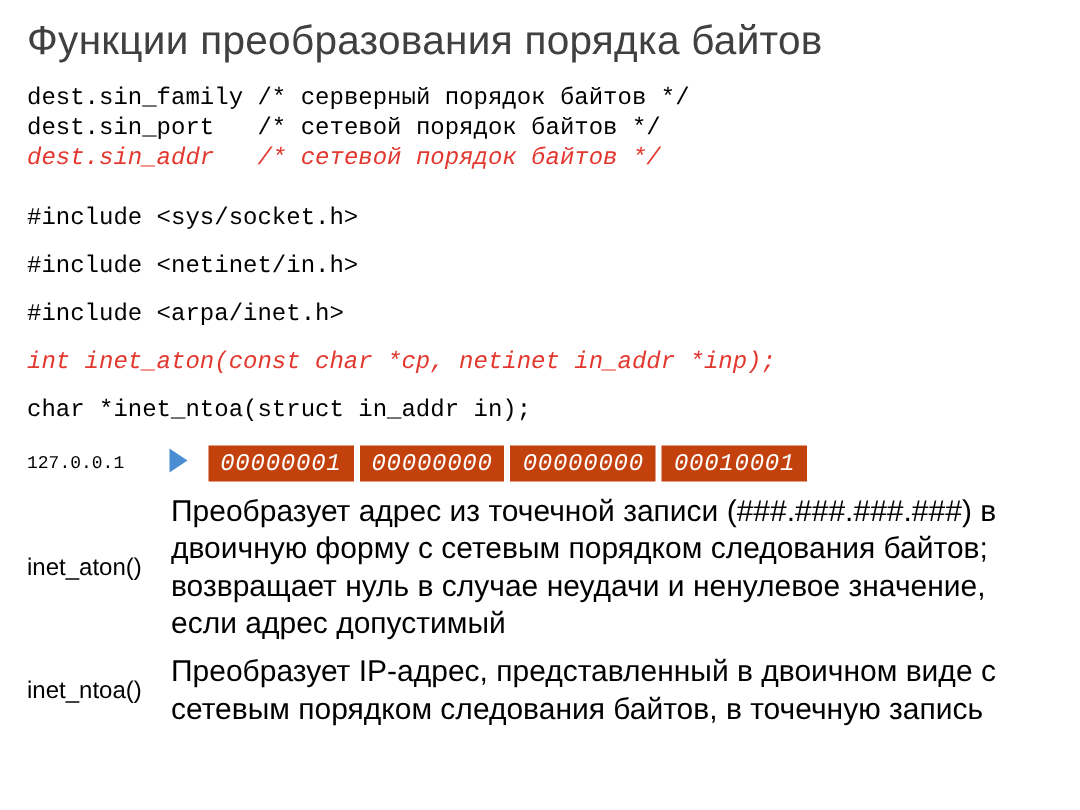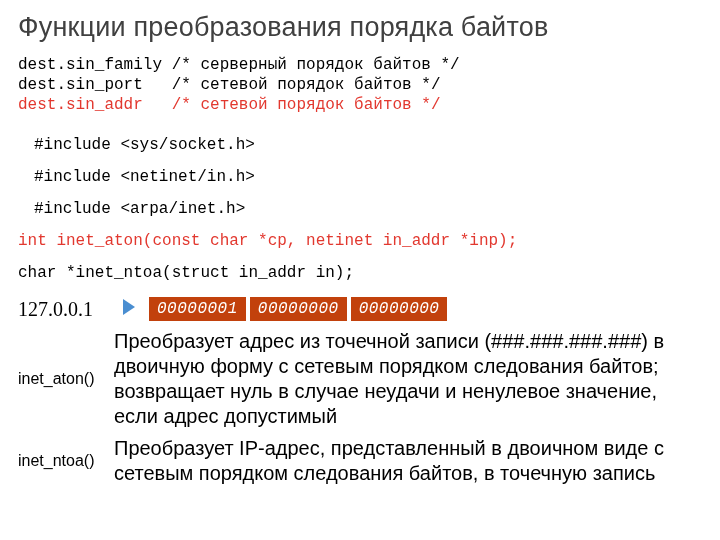--- a/index.html
+++ b/index.html
@@ -15,26 +15,26 @@
   .title {
     font-size: 27px;
     font-weight: normal;
     color: #404040;
     margin-bottom: 12px;
     letter-spacing: 0.2px;
   }
   .mono { font-family: "Courier New", Courier, monospace; font-size: 16px; line-height: 1.25; }
   .block-comments { margin-bottom: 20px; }
   .block-comments .row { white-space: pre; }
-  .red { color: #e2382f; }
+  .red { color: #e2382f; font-style: italic; }
   .includes { margin-top: 8px; }
-  .includes .inc { margin-bottom: 12px; margin-left: 16px; }
+  .includes .inc { margin-bottom: 12px; }
   .sig { margin-bottom: 12px; }
   .ip-row { display: flex; align-items: center; margin-top: 14px; margin-bottom: 8px;}
-  .ip-text { font-family: Liberation Serif, serif; font-size: 20px; margin-right: 22px; }
+  .ip-text { font-family: Liberation Mono, monospace; font-size: 12px; margin-right: 22px; }
   .arrow {
     width: 0; height: 0;
     border-top: 8px solid transparent;
     border-bottom: 8px solid transparent;
     border-left: 12px solid #4a8ed1;
     margin-right: 14px;
     margin-left: 8px;
     position: relative;
     top: -2px;
   }
@@ -73,20 +73,21 @@
 <div class="sig mono red">int inet_aton(const char *cp, netinet in_addr *inp);</div>
 <div class="sig mono">char *inet_ntoa(struct in_addr in);</div>
 
 <div class="ip-row">
   <div class="ip-text">127.0.0.1</div>
   <div class="arrow"></div>
   <div class="bytes">
     <div class="byte">00000001</div>
     <div class="byte">00000000</div>
     <div class="byte">00000000</div>
+    <div class="byte">00010001</div>
   </div>
 </div>
 
 <div class="defs">
   <div class="def-row">
     <div class="def-name">inet_aton()</div>
     <div class="def-text">Преобразует адрес из точечной записи (###.###.###.###) в двоичную форму с сетевым порядком следования байтов; возвращает нуль в случае неудачи и ненулевое значение, если адрес допустимый</div>
   </div>
   <div class="def-row">
     <div class="def-name">inet_ntoa()</div>

